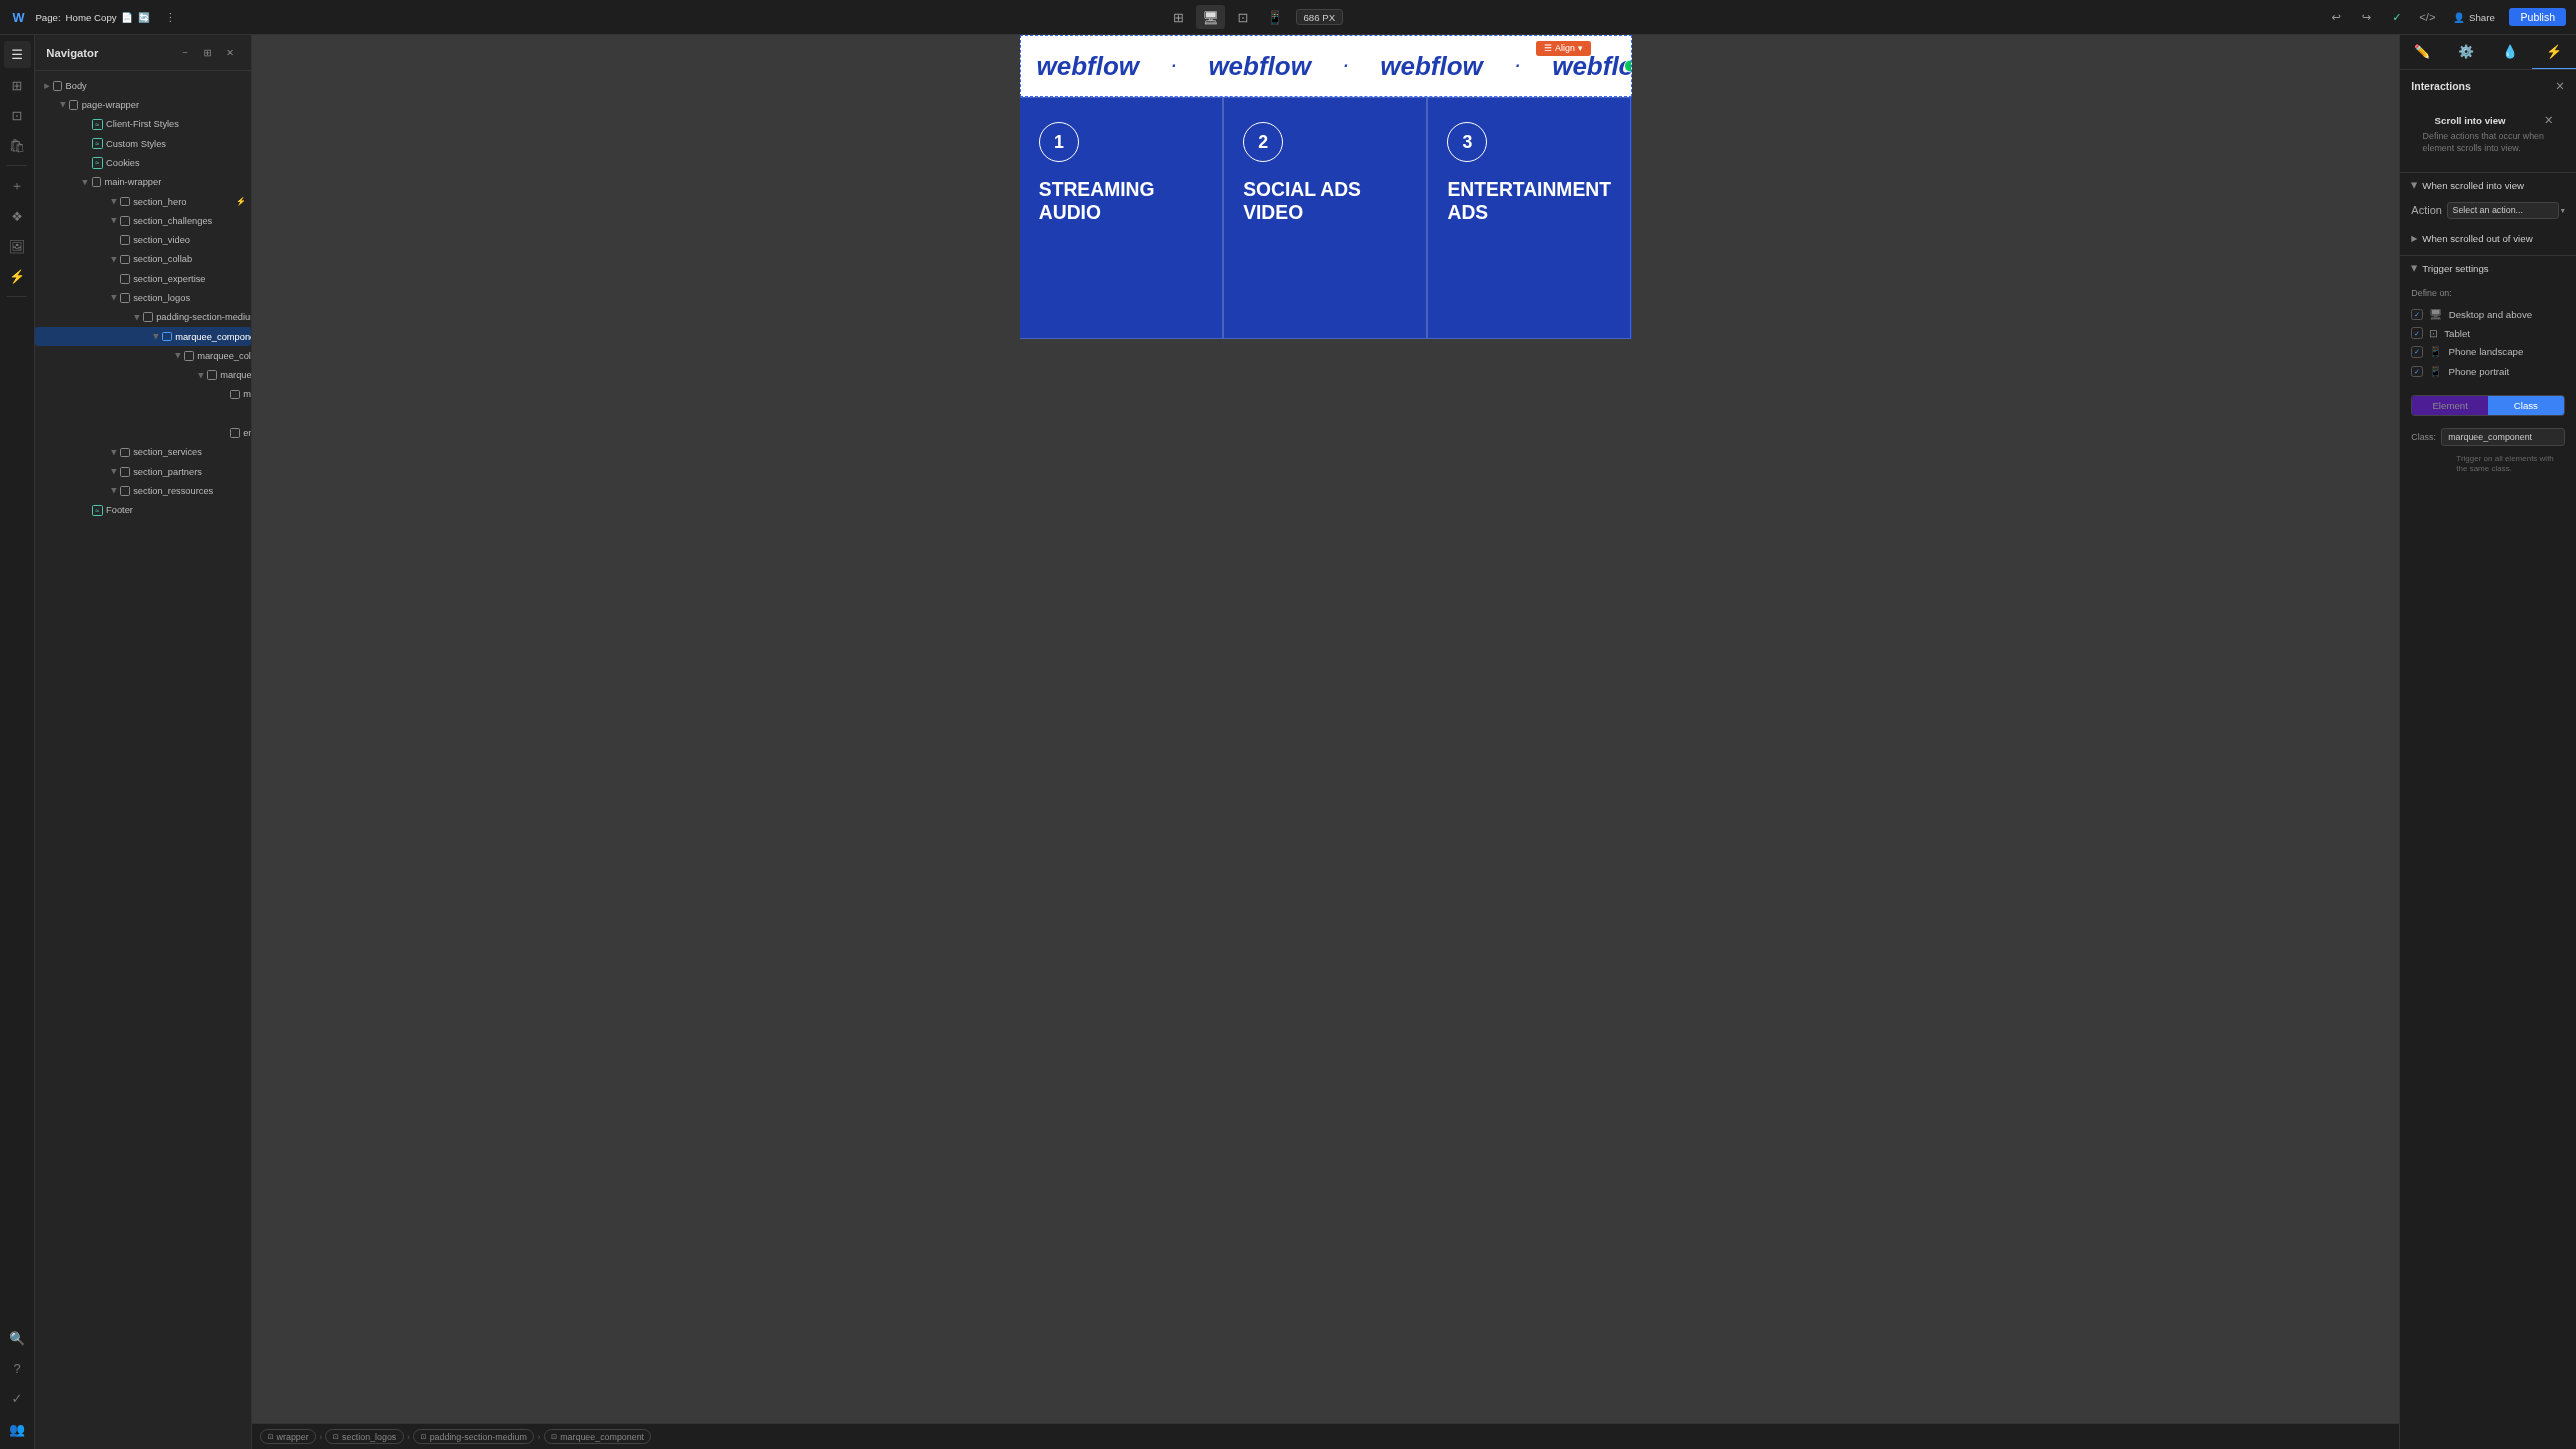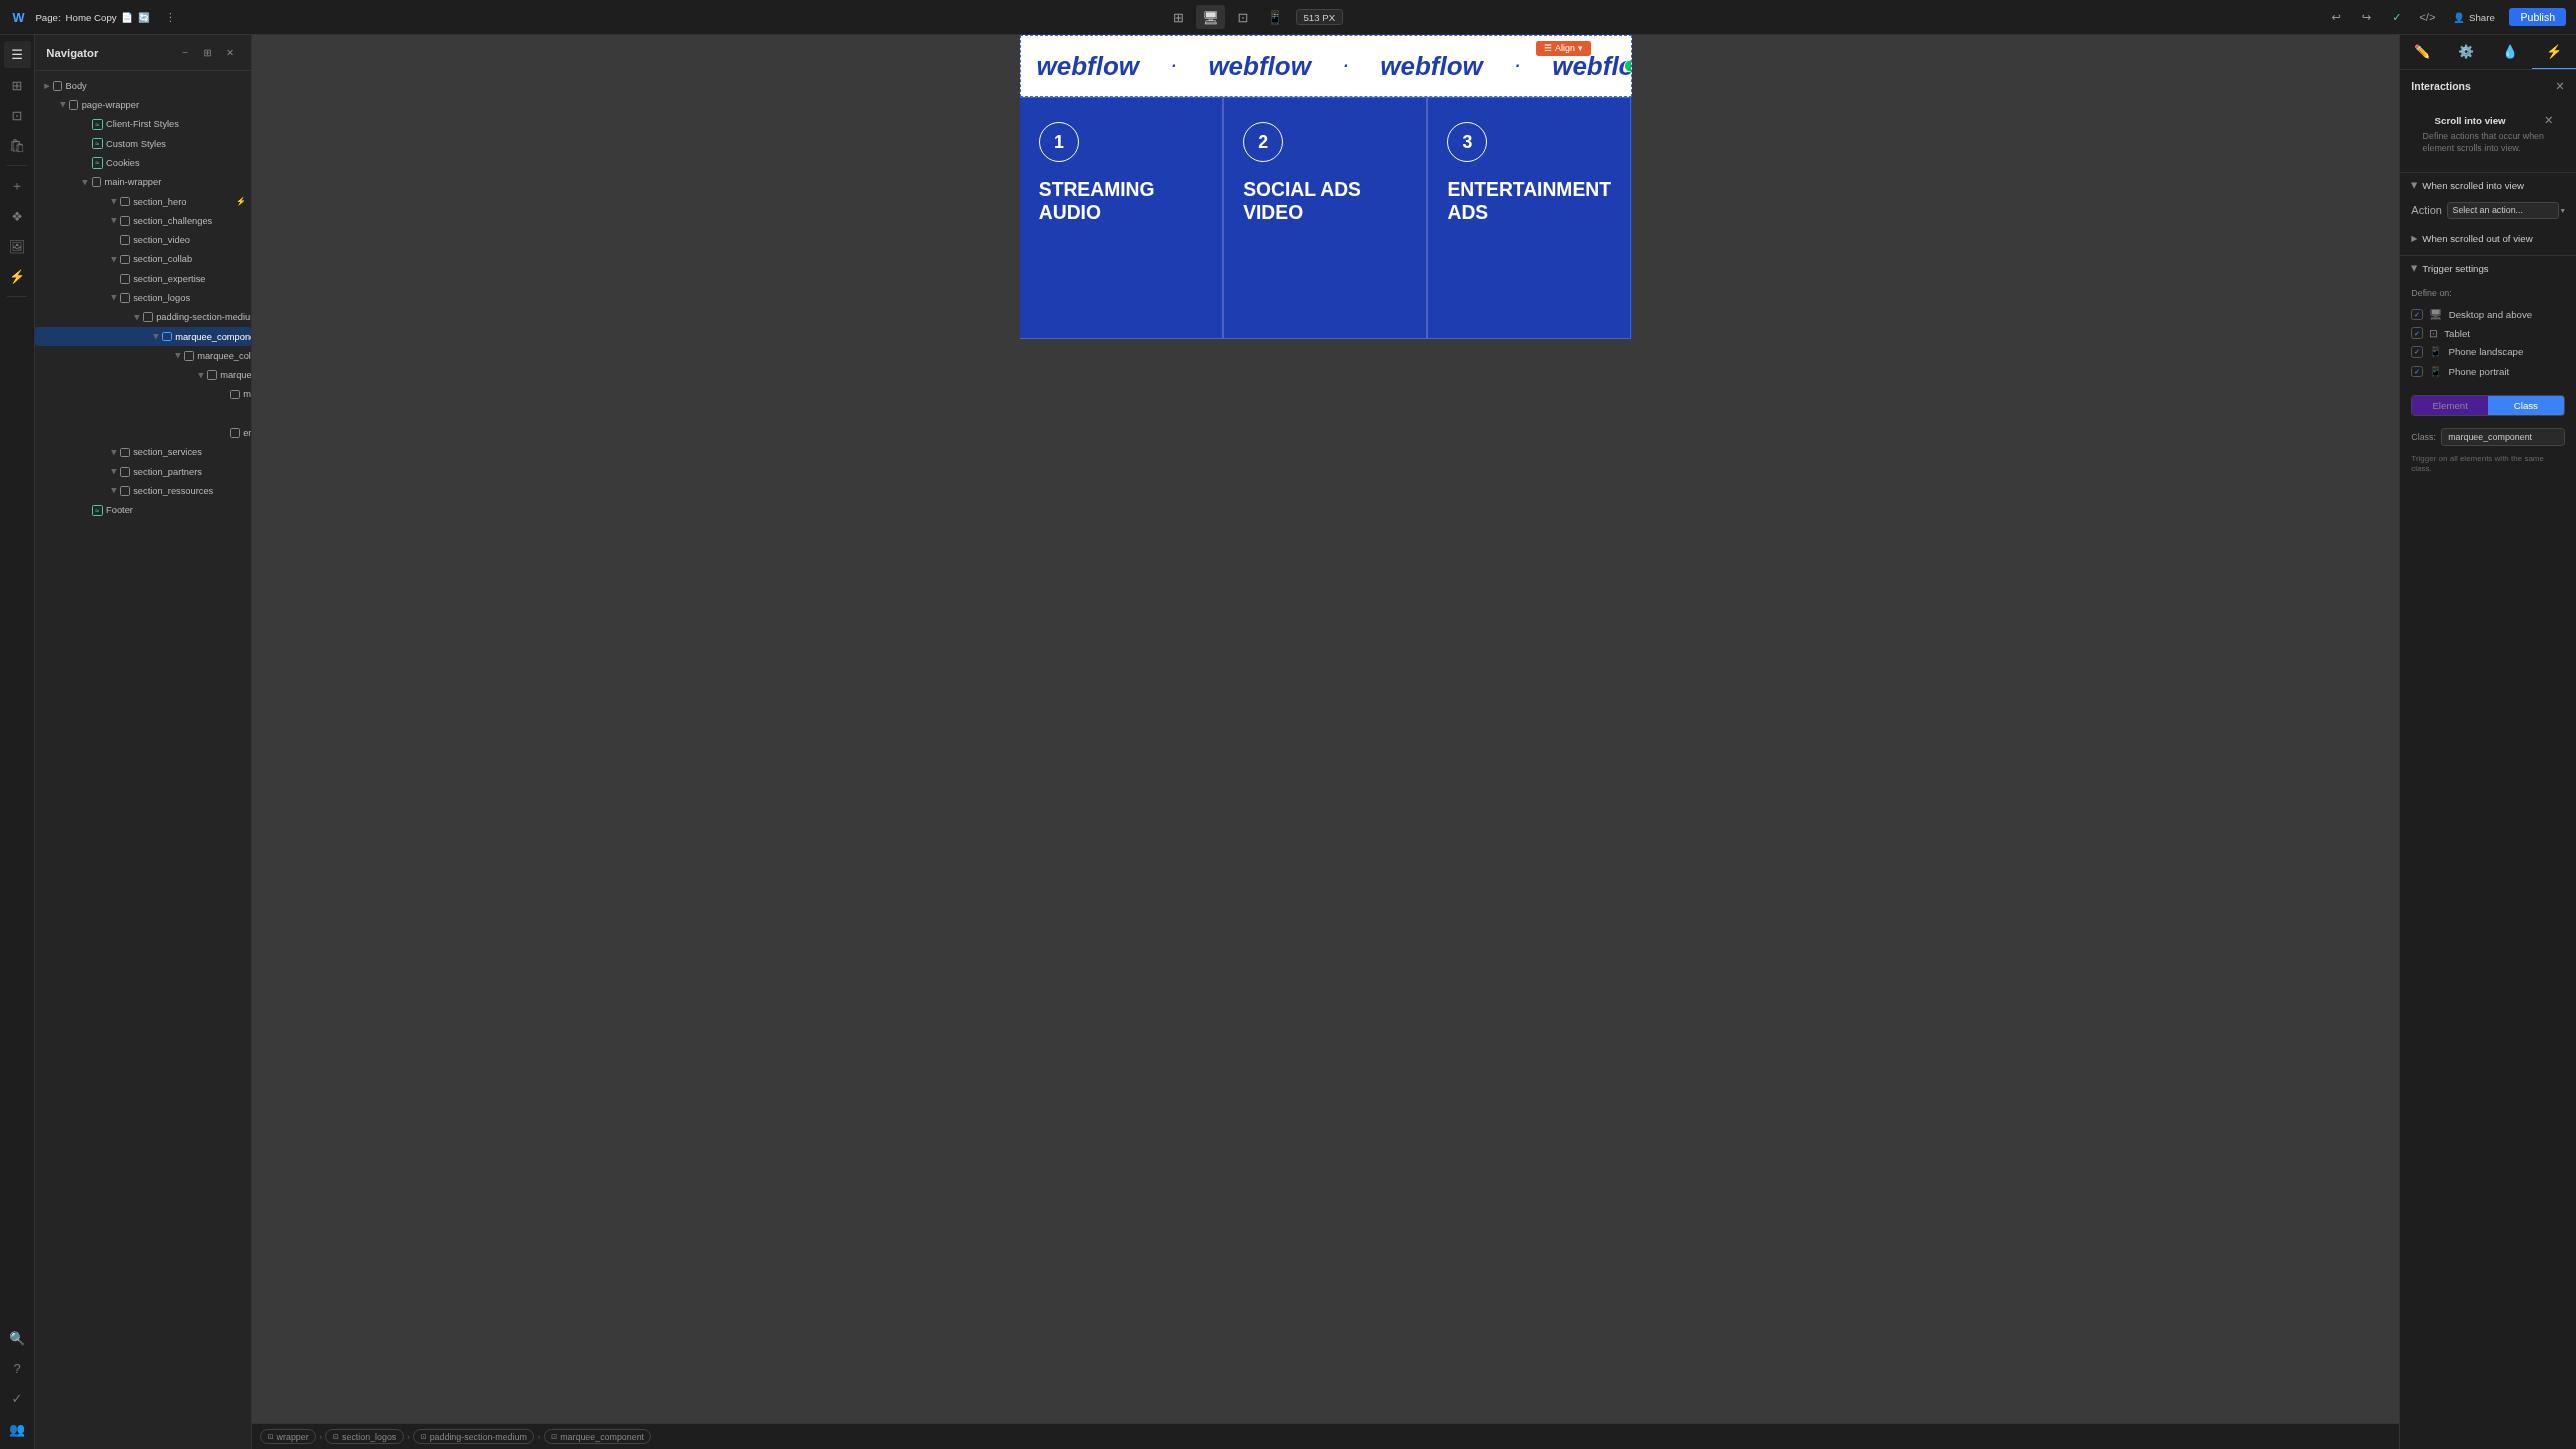--- a/index.html
+++ b/index.html
@@ -108,21 +108,21 @@
     .trigger-check { width: 11.3px; height: 11.3px; border: 0.8px solid #555; border-radius: 2.4px; display: flex; align-items: center; justify-content: center; color: #4a9eff; font-size: 7.2px; flex-shrink: 0; }
     .trigger-device-icon { font-size: 10.5px; color: #888; }
 
     .element-class-toggle { display: flex; margin: 6.4px 11.3px; border-radius: 3.2px; overflow: hidden; border: 0.8px solid #444; }
     .ec-btn { flex: 1; text-align: center; padding: 4px; font-size: 9.7px; cursor: pointer; }
     .ec-btn.active { background: #3b82f6; color: white; }
     .ec-btn:not(.active) { background: #4c1d95; color: #888; }
 
     .class-input-row { padding: 4.8px 11.3px; }
     .class-input { width: 100%; background: #2a2a2a; border: 0.8px solid #444; border-radius: 3.2px; color: #ccc; font-size: 8.9px; padding: 3.2px 6.4px; }
-    .class-hint { font-size: 8px; color: #666; margin-top: 3.2px; line-height: 1.3; padding: 0 11.3px; }
+    .class-hint { font-size: 8px; color: #666; margin-top: 3.2px; line-height: 1.3; padding: 0 11.3px; margin-left: 45px; }
 
     .interactions-header { padding: 9.7px 11.3px 3.2px; display: flex; align-items: center; justify-content: space-between; }
     .interactions-title { font-size: 10.5px; color: #ddd; font-weight: 600; }
     .close-btn { color: #888; cursor: pointer; font-size: 11.3px; }
 
     .scroll-view-header { display: flex; align-items: center; justify-content: space-between; padding: 8px 11.3px 3.2px; }
     .scroll-view-title { font-size: 9.7px; color: #ddd; font-weight: 600; margin-left: 12px; }
   </style>
 </head>
 <body>
@@ -146,21 +146,21 @@
   </div>
 
   <div class="topbar-center">
     <div class="topbar-center-icons">
       <div class="device-btn">⊞</div>
       <div class="device-btn active">🖥</div>
       <div class="device-btn">⊡</div>
       <div class="device-btn">📱</div>
     </div>
     <div class="px-display">
-      <span>513 PX</span>
+      <span>686 PX</span>
     </div>
   </div>
 
   <div class="topbar-right">
     <div class="topbar-icon-btn">↩</div>
     <div class="topbar-icon-btn">↪</div>
     <div class="topbar-icon-btn" style="color:#4ec9b0;">✓</div>
     <div class="topbar-icon-btn">&lt;/&gt;</div>
     <div class="topbar-right-btn">
       <span>👤</span>

